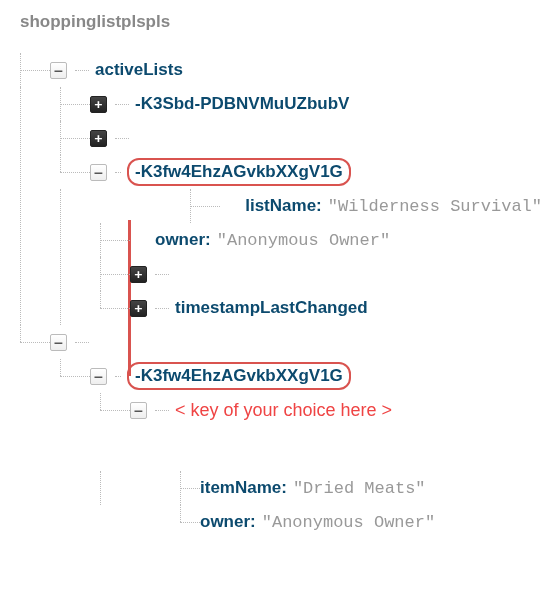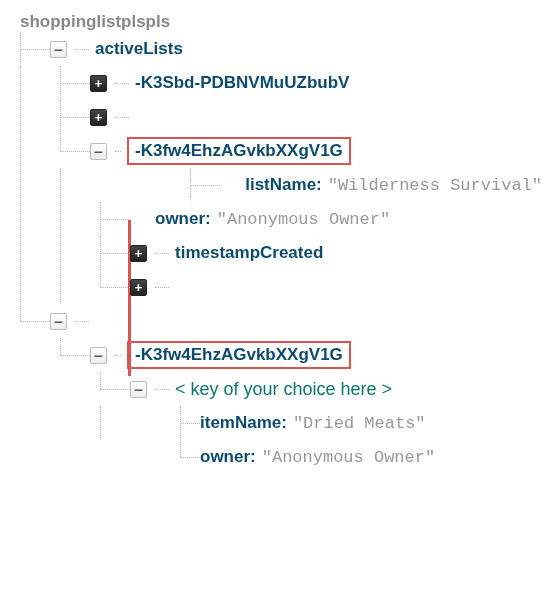--- a/index.html
+++ b/index.html
@@ -8,21 +8,21 @@
     padding: 12px 10px;
     font-family: "Helvetica Neue", Helvetica, Arial, sans-serif;
     font-size: 17px;
     color: #888;
     background: #fff;
     width: 552px;
   }
   .root-label {
     color: #888;
     font-weight: 600;
-    margin-bottom: 0;
+    margin-bottom: 21px;
     margin-left: 10px;
   }
   .row {
     display: flex;
     align-items: center;
     min-height: 34px;
     position: relative;
   }
   .connector {
     position: relative;
@@ -81,31 +81,31 @@
     flex-shrink: 0;
     align-self: center;
   }
   .key {
     color: #0c4a6e;
     font-weight: 600;
     white-space: nowrap;
   }
   .key.boxed {
     border: 2px solid #d9534f;
-    border-radius: 0;
+    border-radius: 12px;
     padding: 2px 6px;
   }
   .val {
     font-family: "Courier New", Courier, monospace;
     color: #999;
     margin-left: 6px;
     white-space: nowrap;
   }
   .placeholder {
-    color: #0f766e;
+    color: #ef4444;
     font-weight: 400;
     font-size: 18px;
   }
   .red-bar {
     position: absolute;
     width: 3px;
     background: #d9534f;
     left: 128px;
     top: 220px;
     height: 156px;
@@ -183,30 +183,30 @@
       <span class="val">"Anonymous Owner"</span>
     </div>
 
     <div class="row" style="padding-left:40px;">
       <div class="connector">
           <div class="vline"></div>
           <div class="hline"></div>
         </div>
       <div class="toggle" style="background:linear-gradient(#444,#222);color:#fff;border-color:#222;">+</div>
       <div class="dots-right"></div>
-      <span class="key">timestampCreated</span>
     </div>
 
     <div class="row" style="padding-left:40px;">
       <div class="connector">
           <div class="vline last"></div>
           <div class="hline"></div>
         </div>
       <div class="toggle" style="background:linear-gradient(#444,#222);color:#fff;border-color:#222;">+</div>
       <div class="dots-right"></div>
+      <span class="key">timestampLastChanged</span>
     </div>
   </div>
 </div>
 
 <div class="row">
   <div class="connector">
       <div class="vline last"></div>
       <div class="hline"></div>
     </div>
   <div class="toggle">–</div>
@@ -228,21 +228,21 @@
     <div class="row" style="padding-left:40px;">
       <div class="connector">
           <div class="vline last"></div>
           <div class="hline"></div>
         </div>
       <div class="toggle">–</div>
       <div class="dots-right"></div>
       <span class="placeholder">&lt; key of your choice here &gt;</span>
     </div>
 
-    <div style="position:relative;padding-left:80px;">
+    <div style="position:relative;padding-left:80px;margin-top:44px;">
       <div style="position:absolute;left:50px;top:0;bottom:50%;border-left:1px dotted #bbb;"></div>
       <div class="row" style="padding-left:40px;">
         <div class="connector-short">
             <div class="vline"></div>
             <div class="hline"></div>
           </div>
         <span class="key kv"><span>itemName:</span></span>
         <span class="val">"Dried Meats"</span>
       </div>
       <div class="row" style="padding-left:40px;">

